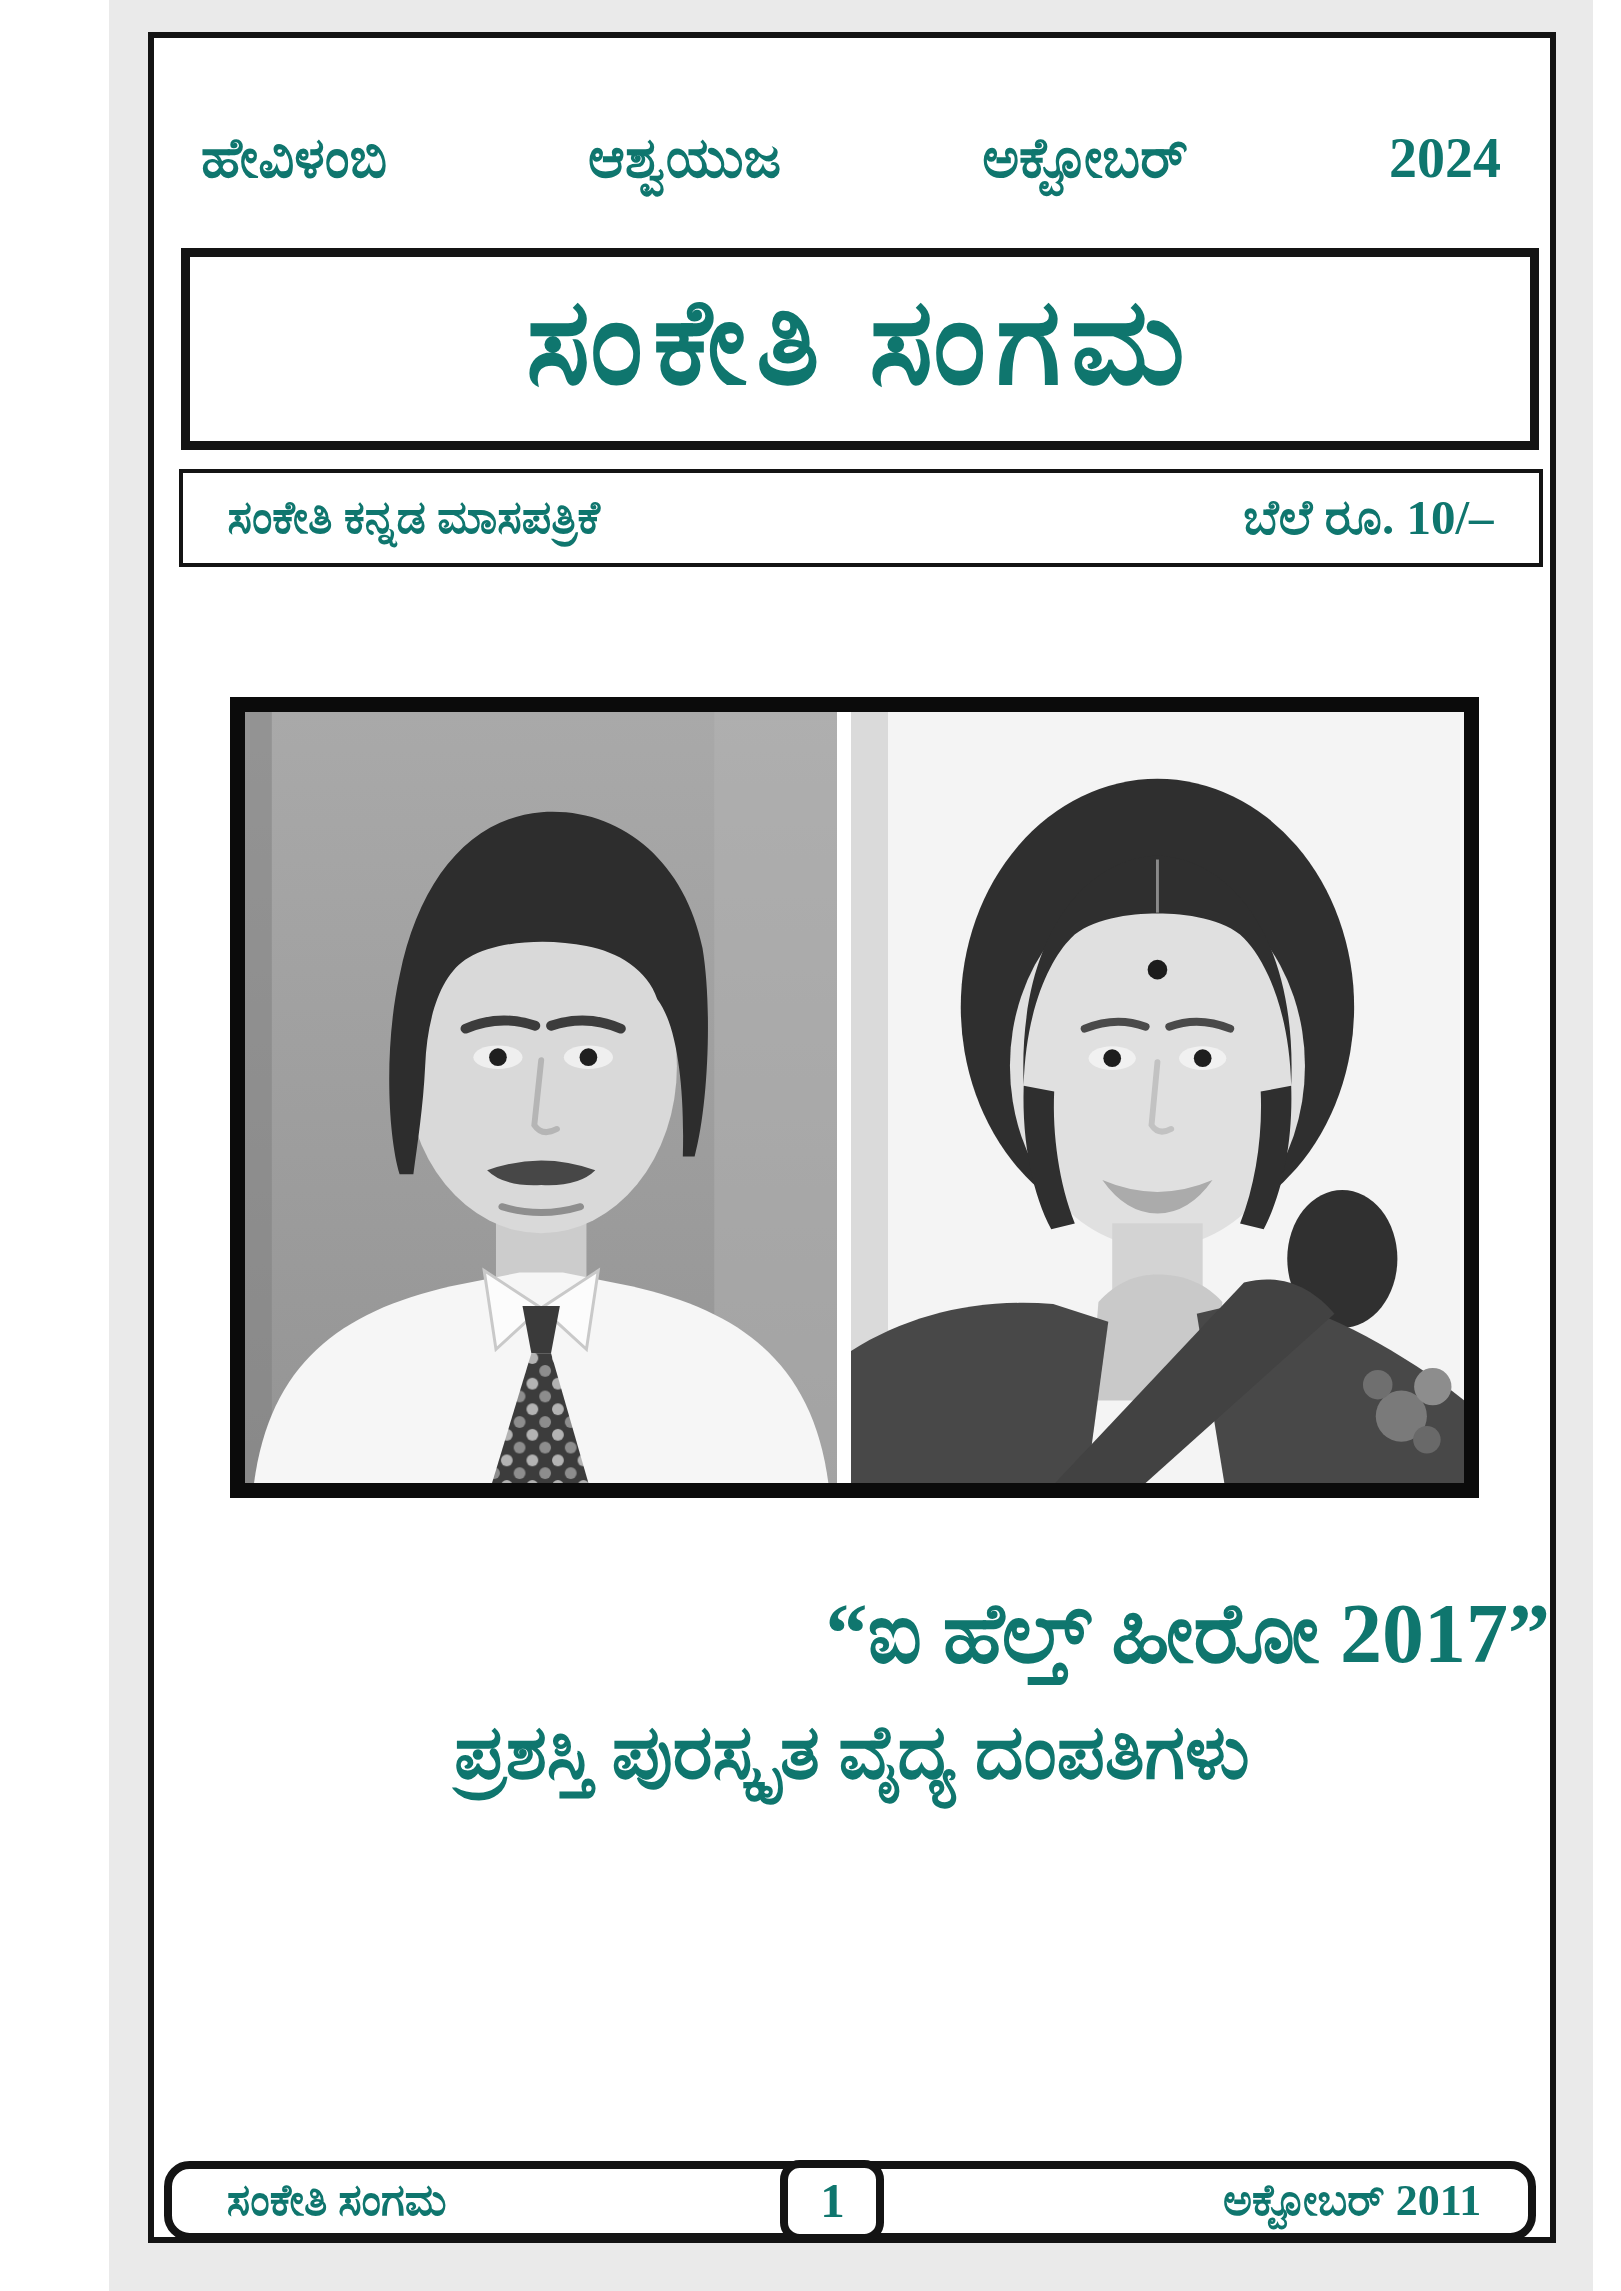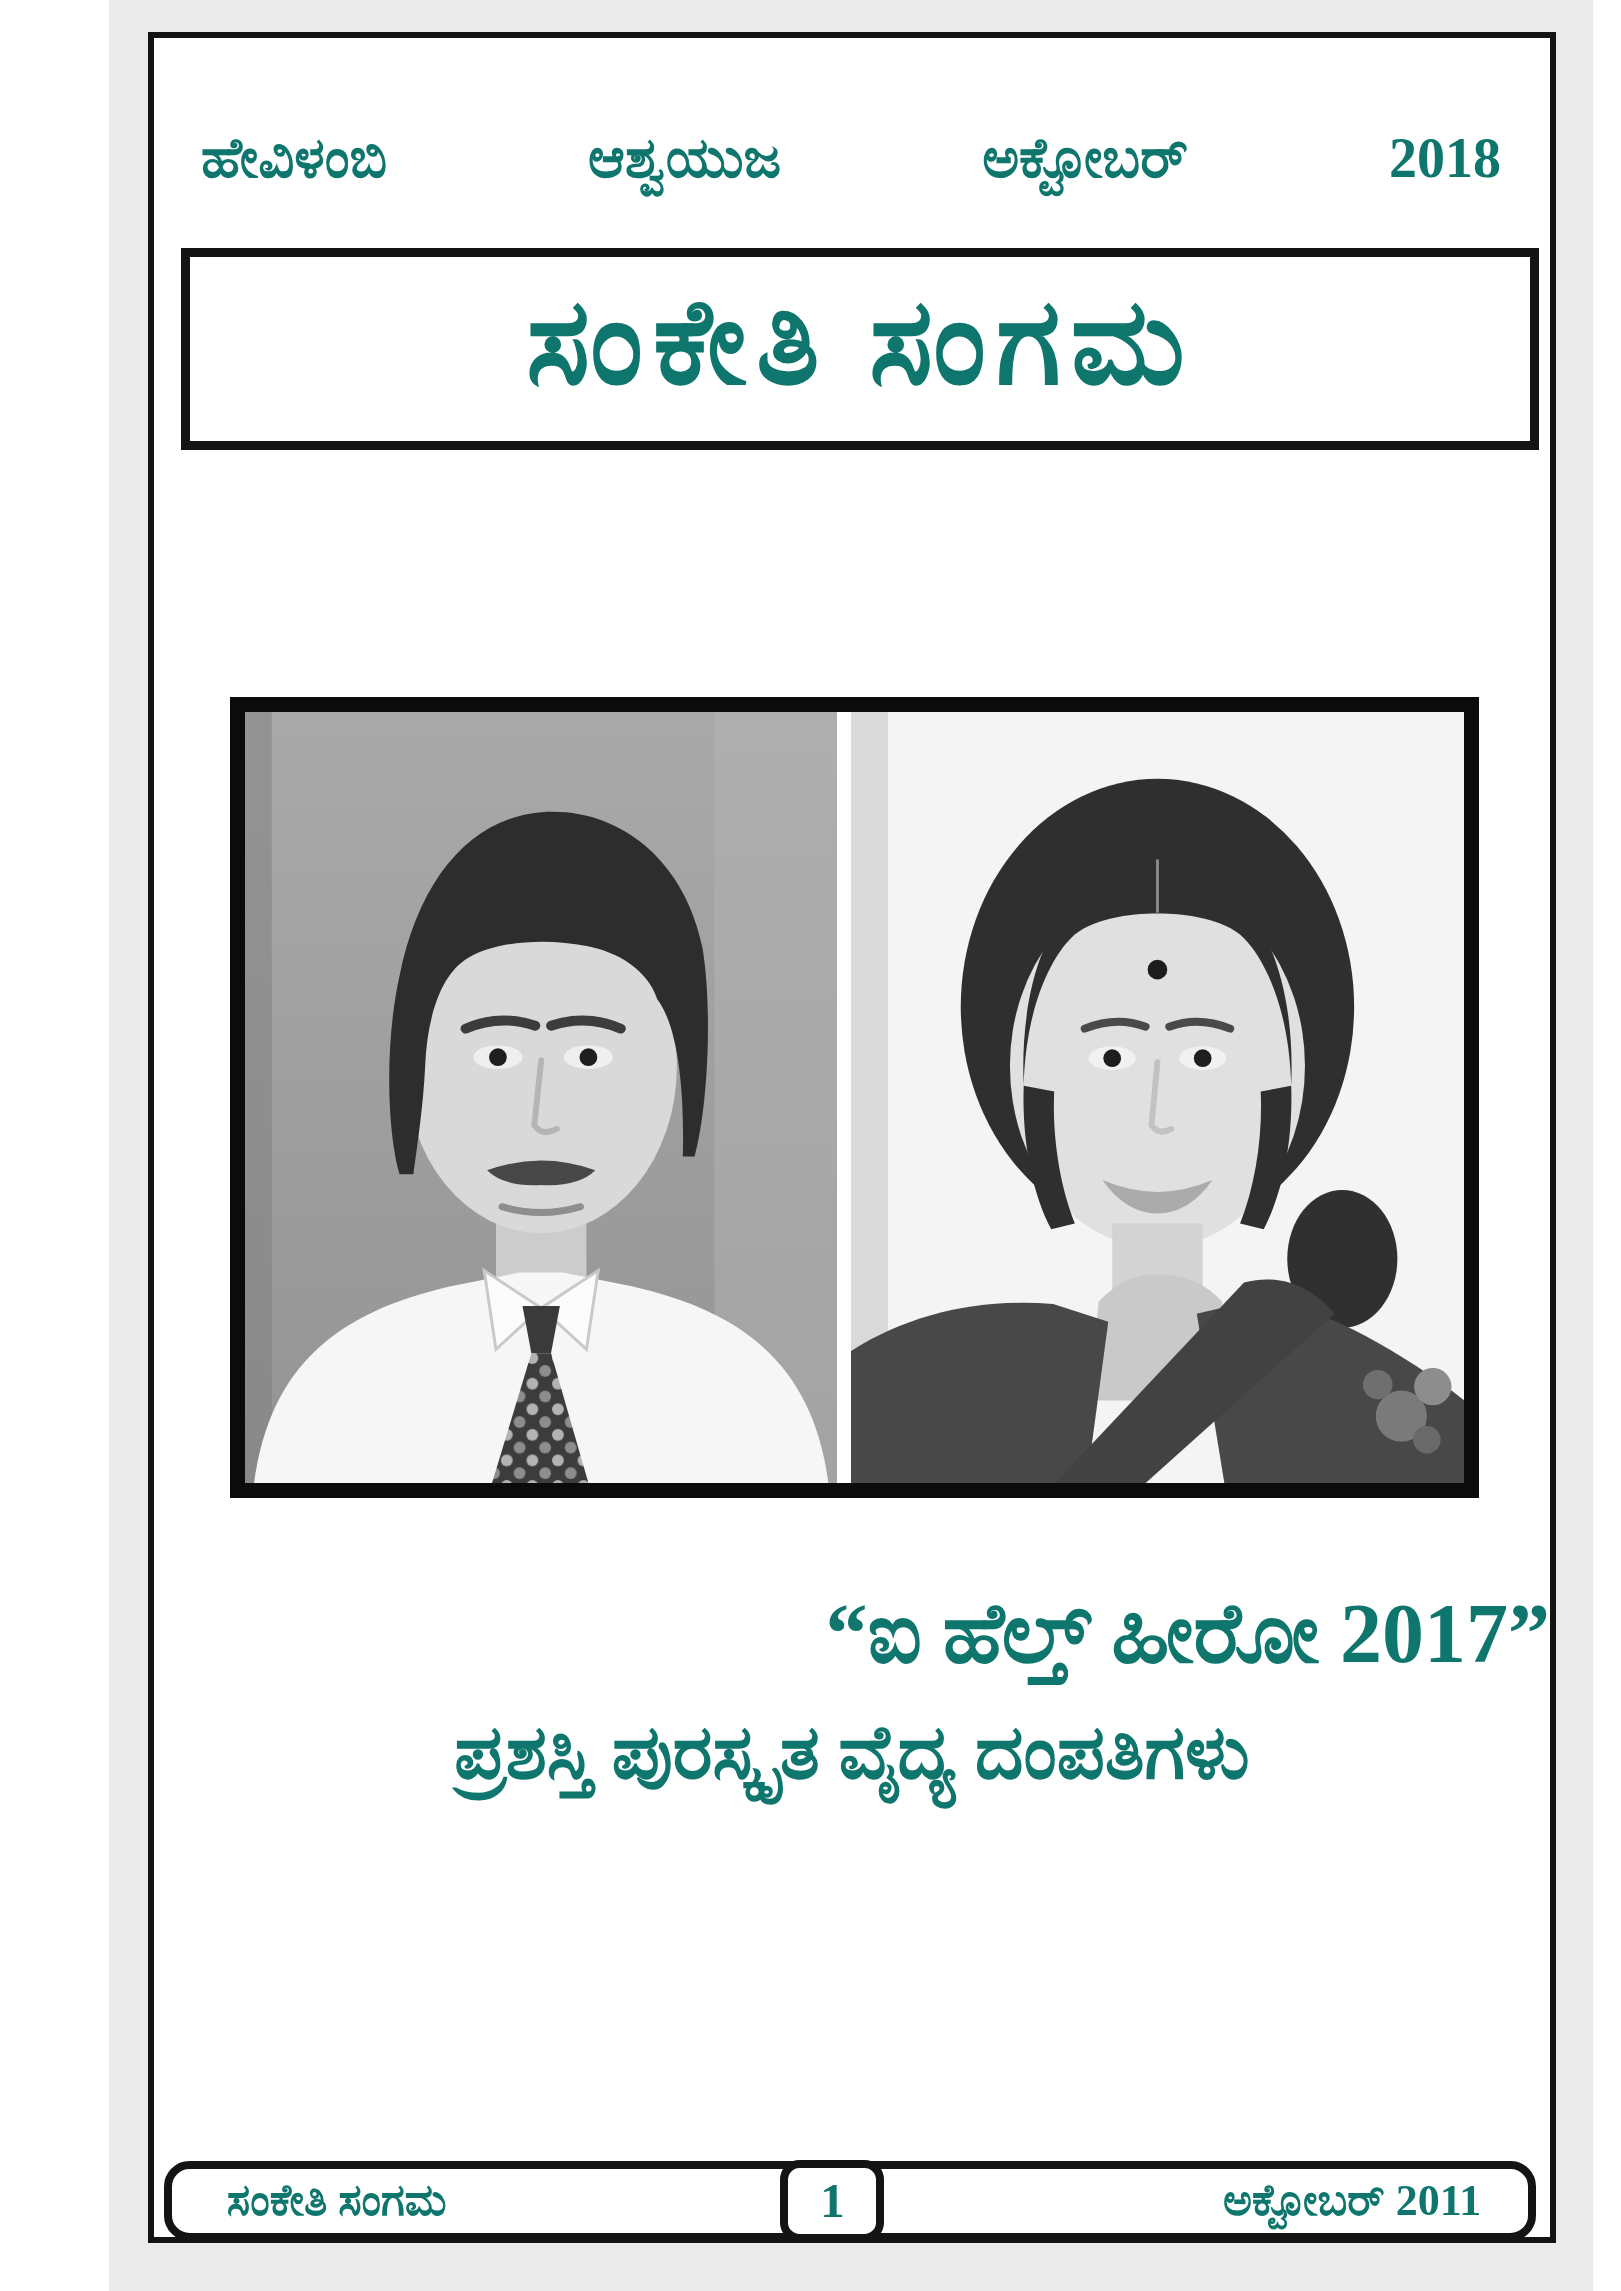--- a/index.html
+++ b/index.html
@@ -76,27 +76,31 @@
 
 <div class="canvas">
   <div class="scan-sheet"></div>
 
   <div class="page-frame">
 
     <div class="masthead-row">
       <span>ಹೇವಿಳಂಬಿ</span>
       <span>ಆಶ್ವಯುಜ</span>
       <span>ಅಕ್ಟೋಬರ್</span>
-      <span>2018</span>
+      <span>2024</span>
     </div>
 
     <div class="title-box">
       <div class="title-text">ಸಂಕೇತಿ ಸಂಗಮ</div>
     </div>
 
+    <div class="tagline-bar">
+      <span class="tagline-left">ಸಂಕೇತಿ ಕನ್ನಡ ಮಾಸಪತ್ರಿಕೆ</span>
+      <span class="tagline-price">ಬೆಲೆ ರೂ. 10/–</span>
+    </div>
 
     <div class="photo-frame">
       <div class="photo-pane pane-left">
         <svg viewBox="0 0 604 784" preserveAspectRatio="xMidYMax slice" role="img" aria-label="Black-and-white portrait photo of a man with a moustache wearing a white shirt and patterned tie">
           <defs>
             <linearGradient id="mbg" x1="0" y1="0" x2="0" y2="1">
               <stop offset="0" stop-color="#a9a9a9"></stop>
               <stop offset="1" stop-color="#949494"></stop>
             </linearGradient>
             <pattern id="tieDots" width="26" height="26" patternUnits="userSpaceOnUse">

